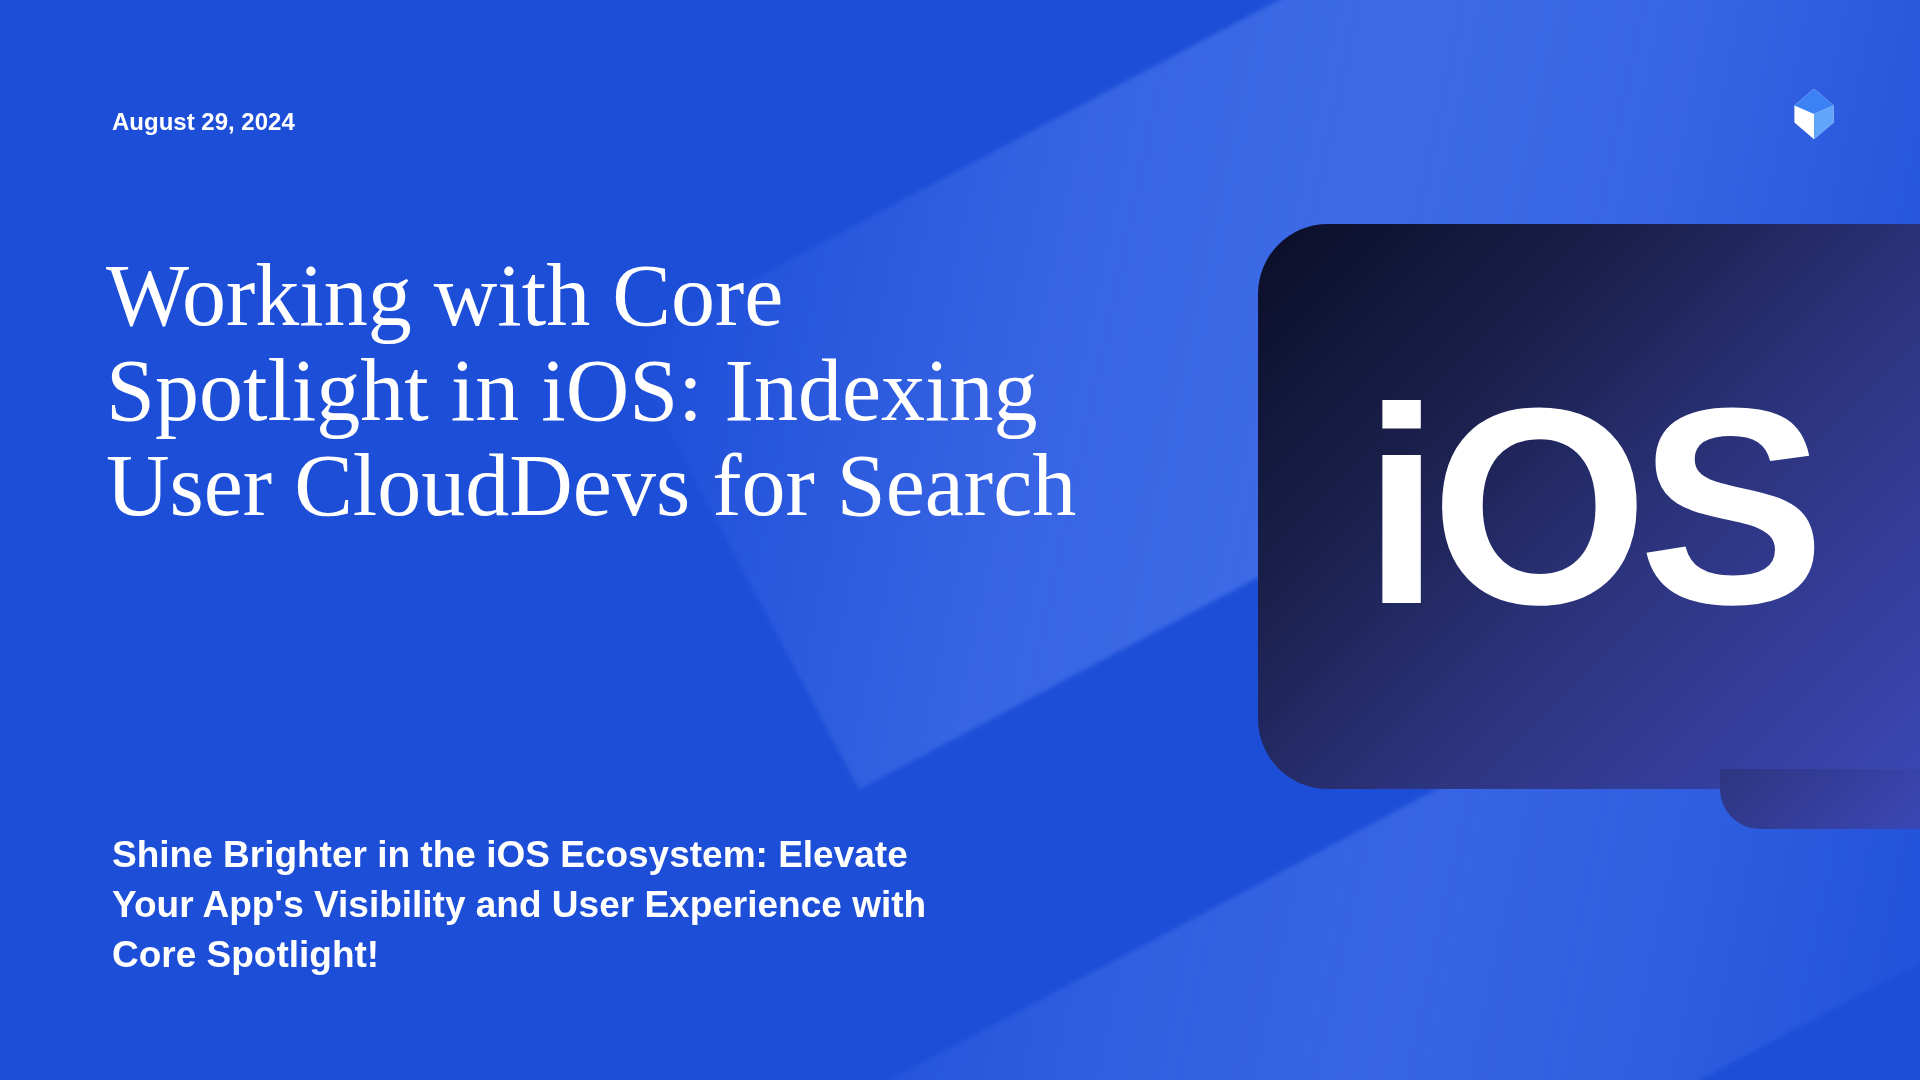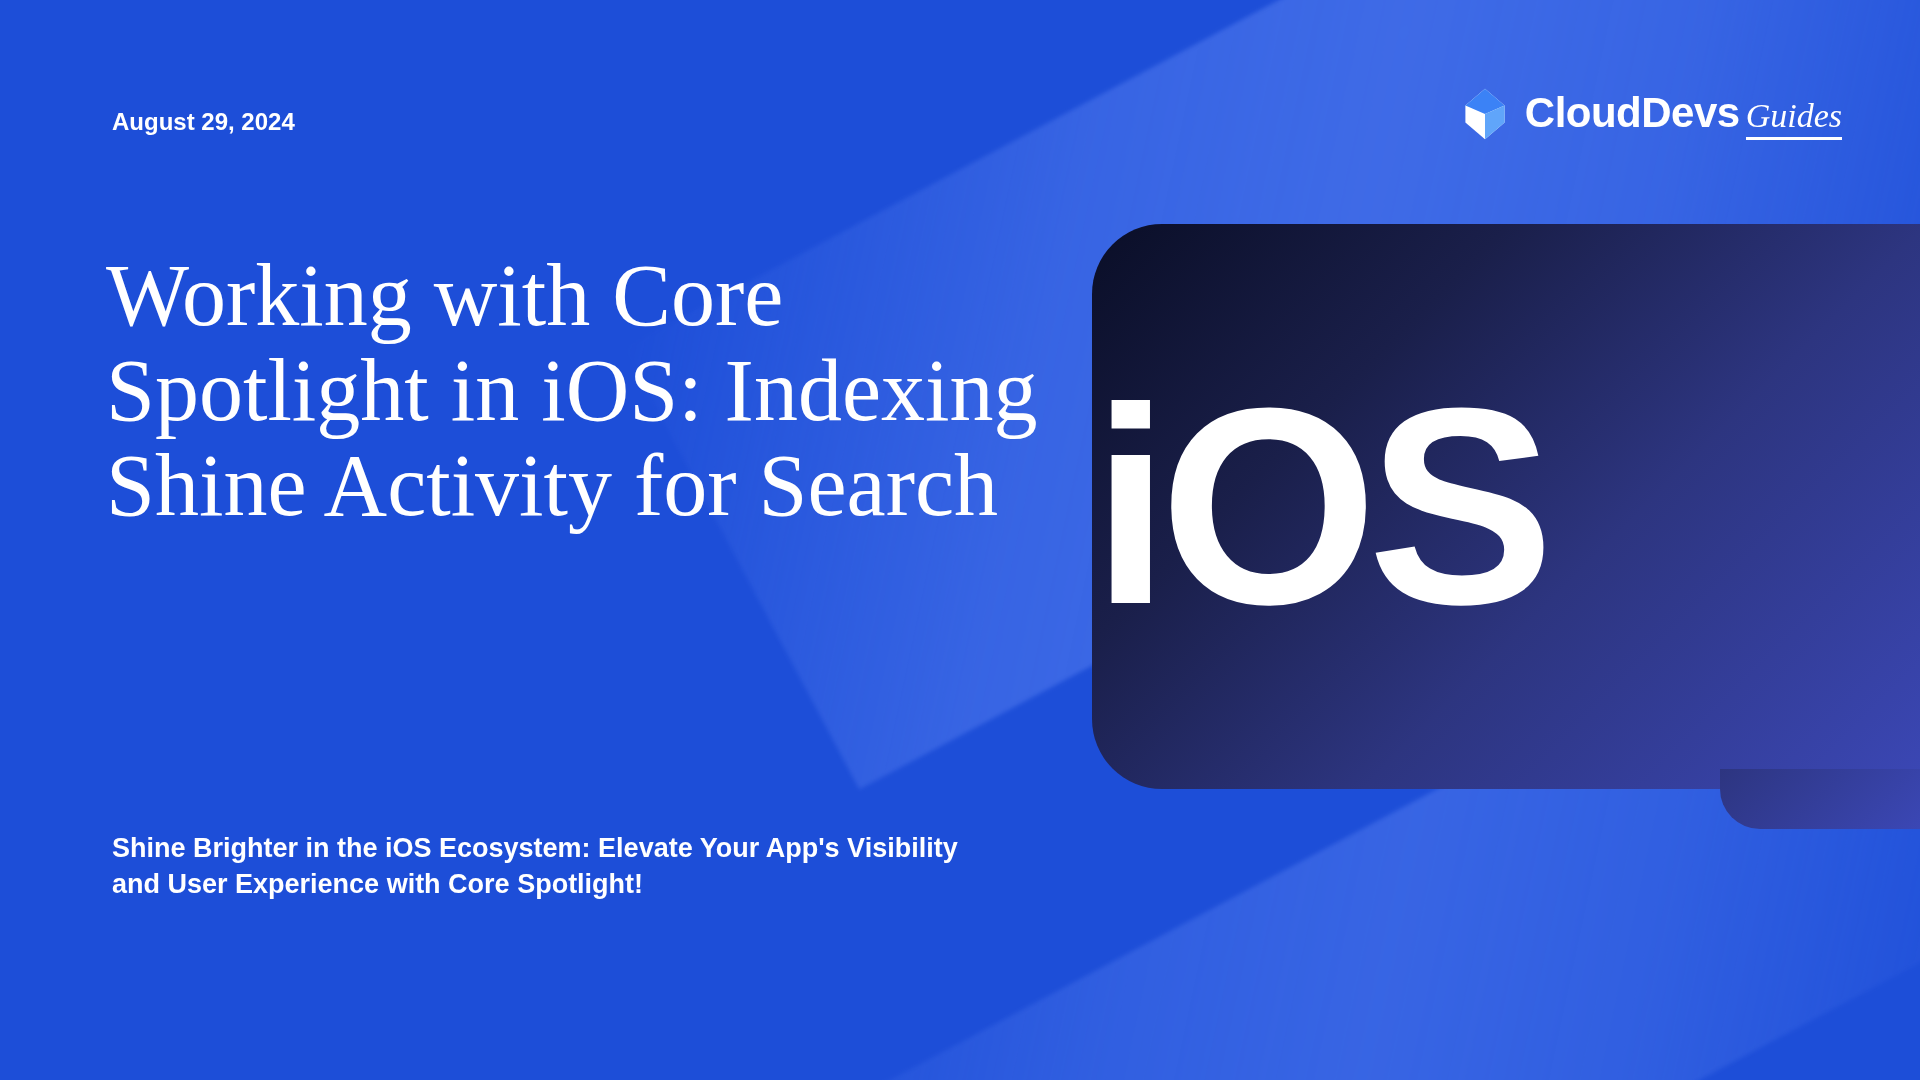--- a/index.html
+++ b/index.html
@@ -95,36 +95,37 @@
   font-family: Georgia, 'Times New Roman', serif;
   line-height: 1.08;
   max-width: 980px;
 }
 
 .subtitle {
   position: absolute;
   top: 830px;
   left: 112px;
   color: #ffffff;
-  font-size: 27px;
+  font-size: 37px;
   font-weight: 700;
   line-height: 1.35;
   max-width: 880px;
 }
 
 .ios-badge {
   position: absolute;
   top: 224px;
   right: 0;
-  width: 828px;
+  width: 662px;
   height: 565px;
   background: linear-gradient(135deg, #0a0e27 0%, #1a1f4a 30%, #2d3580 60%, #3b47b5 100%);
   border-radius: 70px 0 0 70px;
   display: flex;
   align-items: center;
+  justify-content: center;
 }
 
 .ios-badge::after {
   content: "";
   position: absolute;
   right: 0;
   bottom: -40px;
   width: 200px;
   height: 60px;
   background: linear-gradient(135deg, #2d3580 0%, #3b47b5 100%);
@@ -146,25 +147,21 @@
 <div class="brush-stroke-2"></div>
 
 <div class="date">August 29, 2024</div>
 
 <div class="brand">
   <svg class="brand-logo" viewBox="0 0 100 100">
     <path d="M 50 5 L 85 35 L 85 65 L 50 95 L 15 65 L 15 35 Z" fill="#ffffff"></path>
     <path d="M 50 5 L 85 35 L 50 50 L 15 35 Z" fill="#3b82f6"></path>
     <path d="M 50 50 L 85 35 L 85 65 L 50 95 Z" fill="#60a5fa"></path>
   </svg>
-  <div class="brand-text">
-    <span class="brand-name">CloudDevs</span>
-    <span class="brand-sub">Guides</span>
-  </div>
 </div>
 
-<h1 class="title">Working with Core Spotlight in iOS: Indexing Shine Activity for Search</h1>
+<h1 class="title">Working with Core Spotlight in iOS: Indexing User CloudDevs for Search</h1>
 
 <p class="subtitle">Shine Brighter in the iOS Ecosystem: Elevate Your App's Visibility and User Experience with Core Spotlight!</p>
 
 <div class="ios-badge">
   <span class="ios-text">iOS</span>
 </div>
 
 </body></html>

